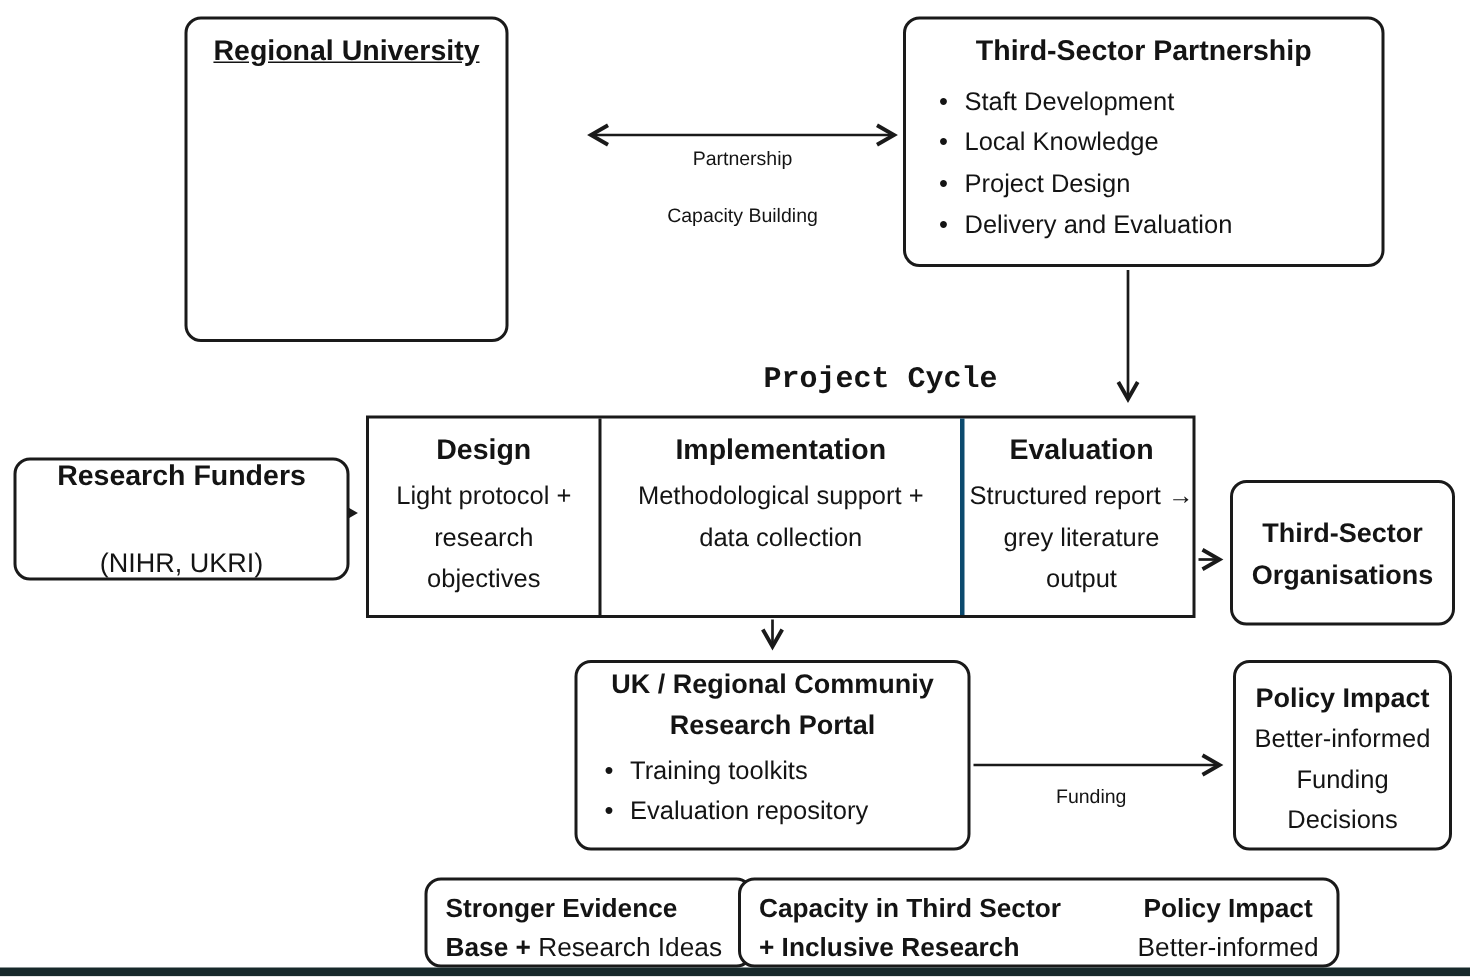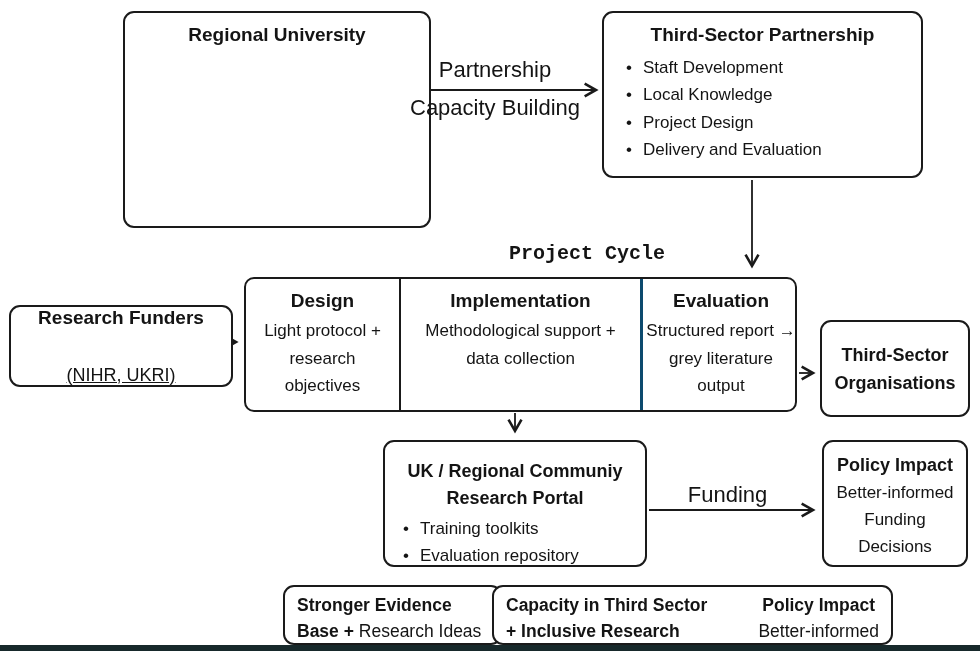--- a/index.html
+++ b/index.html
@@ -41,43 +41,44 @@
     position: relative;
     padding-left: 17px;
     line-height: 27.4px;
   }
   .bullets li::before {
     content: "\2022";
     position: absolute;
     left: 0;
     top: 0;
   }
-  .ru-box   { left: 123px; top: 11px;  width: 308px; height: 217px; padding-top: 10px; }
+  .ru-box   { left: 123px; top: 11px;  width: 216px; height: 217px; padding-top: 10px; text-decoration: underline; }
   .tsp-box  { left: 602px; top: 11px;  width: 321px; height: 167px; padding-top: 10px; }
 
   .float-label {
     position: absolute;
-    font-size: 22px;
+    font-size: 13px;
     text-align: center;
     line-height: 24px;
+    margin-top: 36px;
   }
   .lbl-partnership { left: 400px; top: 58px;  width: 190px; }
   .lbl-capacity    { left: 392px; top: 96px;  width: 206px; }
   .lbl-funding1    { left: 655px; top: 483px; width: 145px; }
   .lbl-funding2    { left: 655px; top: 516px; width: 145px; }
 
   .pc-title {
     position: absolute;
     left: 365px; top: 242px; width: 300px;
     text-align: right;
     font-weight: 700;
     font-size: 20px;
     font-family: Liberation Mono, monospace;
   }
-  .pc-box { left: 244px; top: 277px; width: 553px; height: 135px; border-radius: 10px; }
+  .pc-box { left: 244px; top: 277px; width: 553px; height: 135px; border-radius: 0; }
   .pc-cell {
     position: absolute;
     top: 0; height: 100%;
     box-sizing: border-box;
     padding-top: 10px;
     text-align: center;
   }
   .pc-cell-1 { left: 0;     width: 153px; }
   .pc-cell-2 { left: 153px; width: 244px; border-left: 2px solid #1a1a1a; border-right: 3px solid #0c4a6e; }
   .pc-cell-3 { left: 397px; width: 156px; }
@@ -89,30 +90,30 @@
   .pc-cell-1 .pc-body { width: 122px; }
   .pc-cell-2 .pc-body { width: 204px; }
   .pc-cell-3 .pc-body { width: 150px; }
 
   .funders-box {
     left: 9px; top: 305px; width: 224px; height: 82px;
     display: flex; flex-direction: column; justify-content: center; align-items: center;
     text-align: center; line-height: 28px; gap: 29px;
   }
   .funders-line1 { font-weight: 700; font-size: 19px; }
-  .funders-line2 { font-size: 18px; text-decoration: underline; }
+  .funders-line2 { font-size: 18px; }
 
   .tso-box {
     left: 820px; top: 320px; width: 150px; height: 97px;
     display: flex; align-items: center; justify-content: center;
     text-align: center;
   }
   .tso-title { font-weight: 700; font-size: 18px; line-height: 28px; width: 140px; }
 
-  .portal-box { left: 383px; top: 440px; width: 264px; height: 127px; padding-top: 16px; }
+  .portal-box { left: 383px; top: 440px; width: 264px; height: 127px; padding-top: 1px; }
   .portal-title {
     font-weight: 700; font-size: 18px; line-height: 27px;
     width: 240px; margin: 0 auto; text-align: center;
   }
   .portal-box .bullets { margin-top: 3px; padding-left: 18px; }
 
   .policy-box { left: 822px; top: 440px; width: 146px; height: 127px; padding-top: 11px; text-align: center; }
   .policy-title { font-weight: 700; font-size: 18px; line-height: 24px; }
   .policy-body { margin: 2px auto 0; width: 132px; font-size: 17px; line-height: 27px; }
 

